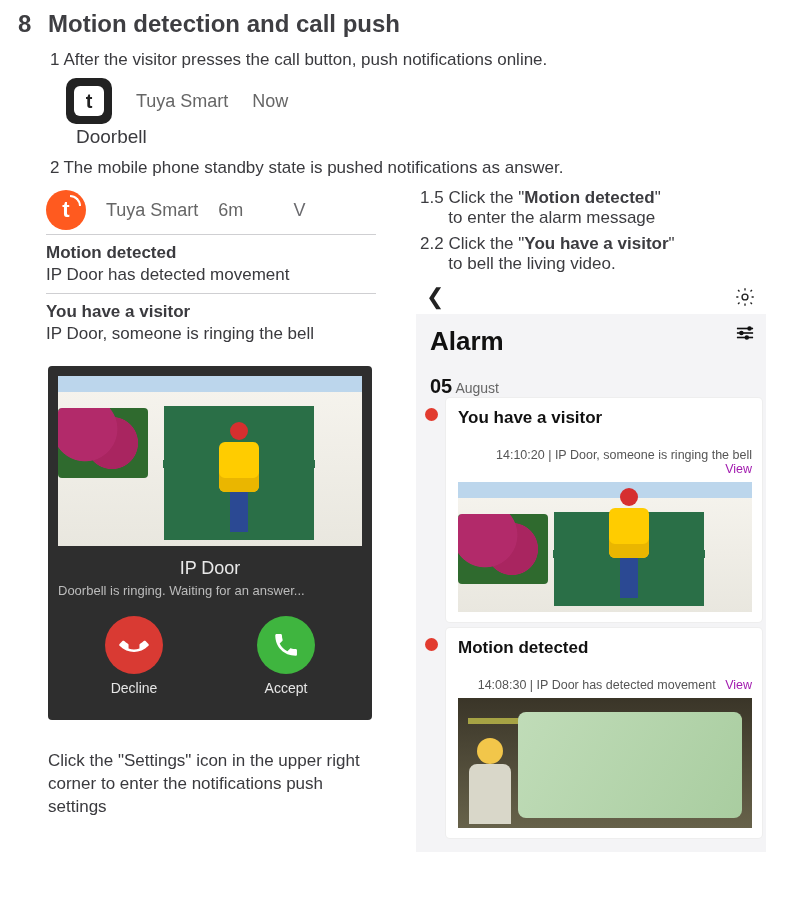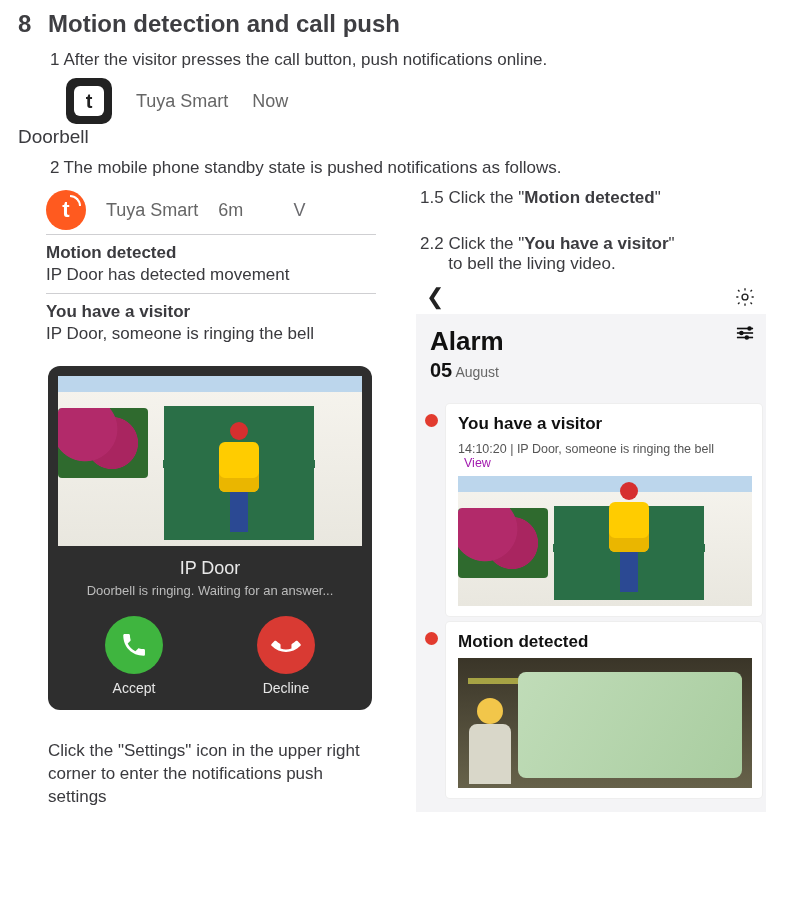--- a/index.html
+++ b/index.html
@@ -11,82 +11,82 @@
   .step .sn { margin-right:4px; }
 
   .row { display:flex; gap:18px; }
 
   
   .notif-line { display:flex; align-items:center; gap:24px; margin-left:48px; margin-top:8px; }
   .tuya-icon-sq { width:46px; height:46px; border-radius:10px; background:#222; display:flex; align-items:center; justify-content:center; }
   .tuya-glyph-sq { width:30px; height:30px; border-radius:6px; background:#fff; position:relative; display:flex; align-items:center; justify-content:center; }
   .tuya-t { color:#222; font-weight:800; font-size:20px; font-family: Arial; }
   .grey-label { color:#666; font-size:18px; }
-  .doorbell-label { font-size:19px; color:#3a3a3e; margin-top:2px; }
+  .doorbell-label { margin-left:58px; font-size:19px; color:#3a3a3e; margin-top:2px; }
 
   
   .notif-round-row { display:flex; align-items:center; gap:20px; margin:6px 0 4px 28px; }
   .tuya-round { width:40px; height:40px; border-radius:50%; background:#ff5a1f; display:flex; align-items:center; justify-content:center; position:relative; }
   .tuya-round .tt { color:#fff; font-weight:800; font-size:22px; }
   .tuya-round::after{ content:""; position:absolute; top:5px; right:5px; width:9px; height:9px; border:2px solid #fff; border-left:none; border-bottom:none; border-top-right-radius:12px; }
   .v { color:#6a6a6e; font-size:18px; margin-left:30px; }
 
   .notif-card { border-top:1px solid #cfcfd2; padding:8px 0 8px 0; margin-left:28px; width:330px; }
   .notif-title { font-weight:700; font-size:17px; color:#3b3b3f; }
   .notif-body { font-size:17px; color:#3a3a3e; margin-top:2px; }
 
   .col-left { width:380px; }
   .col-right { width:360px; }
 
   .sub { font-size:17px; color:#3c3c40; margin:4px 0 6px 4px; }
   .sub b { font-weight:700; }
 
   
-  .calling { width:324px; background:#2e2e2e; border-radius:12px; margin-left:30px; margin-top:14px; padding:10px 10px 14px; color:#e6e6e6; font-size:13px; }
+  .calling { width:324px; background:#2e2e2e; border-radius:4px; margin-left:30px; margin-top:14px; padding:10px 10px 24px; color:#e6e6e6; font-size:13px; }
   .camera-img { width:100%; height:170px; background:#d9d9d9; position:relative; overflow:hidden; }
   .wall { position:absolute; inset:0; background:linear-gradient(#f6f4ee,#e9e7df); }
   .sky-band{ position:absolute; left:0; right:0; top:0; height:16px; background:#bcd6ec;}
   .flowers { position:absolute; left:0; top:32px; width:90px; height:70px; background:radial-gradient(circle at 30% 30%, #b22a6a 0 40%, transparent 41%), radial-gradient(circle at 60% 50%, #a92560 0 40%, transparent 41%), #2f6a2e; border-radius:4px; }
   .gate { position:absolute; right:48px; top:30px; bottom:6px; width:150px; background:repeating-linear-gradient(90deg, #2a6f47 0 6px, rgba(0,0,0,0) 6px 14px), linear-gradient(#2a6f47,#2a6f47); background-blend-mode:normal; border:4px solid #2a6f47; display:flex; justify-content:center; }
   .gate::after{ content:""; position:absolute; left:-5px; right:-5px; top:40%; height:8px; background:#2a6f47;}
   .courier { position:absolute; right:96px; bottom:4px; width:54px; height:120px; }
   .head { width:18px; height:18px; border-radius:50%; background:#d62f2f; margin:0 auto; }
   .torso { width:40px; height:50px; background:#ffcc00; border-radius:6px; margin:2px auto 0; box-shadow: inset 0 -14px 0 #eab600; }
   .legs { width:18px; height:40px; background:#2b4993; margin:0 auto; }
   .calling-title { text-align:center; font-size:18px; color:#e9e9e9; margin:12px 0 4px; }
-  .calling-sub { text-align:center; color:#bcbcbc; font-size:13px; }
+  .calling-sub { color:#bcbcbc; font-size:13px; }
   .btn-row { display:flex; justify-content:space-around; margin-top:18px; }
   .call-btn { text-align:center; font-size:14px; color:#e6e6e6; }
   .circle { width:58px; height:58px; border-radius:50%; display:flex; align-items:center; justify-content:center; margin:0 auto 6px; }
   .decline .circle { background:#d93a33; }
   .accept  .circle { background:#3fb53f; }
   .phone-svg { width:28px; height:28px; fill:#fff; }
   .decline .phone-svg { transform: rotate(-45deg); }
 
   .hint { font-size:17px; color:#3a3a3e; margin:30px 0 0 30px; width:320px; line-height:1.35; }
 
   
   .alarm-shell { width:350px; background:#fff; margin-top:6px; }
   .alarm-top { display:flex; align-items:center; justify-content:space-between; padding:4px 10px; }
   .back-ic { font-size:22px; color:#222; }
   .gear { width:22px; height:22px; }
   .gear svg { width:22px; height:22px; stroke:#222; fill:none; stroke-width:1.5; }
   .alarm-body { background:#f4f4f6; padding:6px 0 8px 0; }
   .alarm-head { display:flex; justify-content:space-between; align-items:flex-start; padding:6px 12px 2px 14px;text-align:center; }
   .alarm-h1 { font-size:26px; font-weight:800; color:#111; }
   .list-ic svg{ width:18px; height:14px; stroke:#111; stroke-width:1.8; }
-  .alarm-date { padding:0 14px 22px; font-size:14px; color:#666; }
+  .alarm-date { padding:0 14px 0; font-size:14px; color:#666;margin-top:16px; }
   .alarm-date b { font-size:20px; color:#111; font-weight:700; }
 
   .alarm-item { display:flex; gap:8px; padding:0 4px 6px 8px; }
   .dot-col { width:14px; display:flex; flex-direction:column; align-items:center; }
   .dot { width:13px; height:13px; border-radius:50%; background:#e23b2f; margin-top:10px; }
   .alarm-card { flex:1; background:#fff; border-radius:4px; padding:10px 10px 10px 12px; box-shadow:0 0 0 1px #eee; }
   .alarm-card h4 { font-size:17px; font-weight:800; color:#111; }
-  .alarm-meta { font-size:12.5px; color:#555; margin-top:8px; }
+  .alarm-meta { font-size:12.5px; color:#555; margin-top:20px;text-align:right; }
   .alarm-meta .view { color:#a21caf; margin-left:6px; }
   .alarm-img { margin-top:6px; }
   .alarm-img .camera-img { height:130px; }
   .indoor { position:absolute; inset:0; background:linear-gradient(#3a3528,#67624a); }
   .indoor .glass { position:absolute; top:14px; bottom:10px; left:60px; right:10px; background:linear-gradient(120deg,#c0dcb8,#a9cda0); border-radius:8px; }
   .indoor .strip { position:absolute; top:20px; left:10px; right:10px; height:6px; background:#d2cf4f; opacity:.7;}
   .indoor .person { position:absolute; left:6px; bottom:0; width:52px; height:90px;}
   .indoor .phead { width:26px; height:26px; border-radius:50%; background:#f2c64a; margin:0 auto;}
   .indoor .pbody { width:42px; height:60px; background:#d9d7c9; border-radius:8px 8px 0 0; margin:0 auto;}
 </style>
@@ -107,21 +107,21 @@
       <div class="tuya-glyph-sq">
           <span class="tuya-t">t</span>
         </div>
     </div>
     <span class="grey-label">Tuya Smart</span>
     <span class="grey-label">Now</span>
   </div>
   <div class="doorbell-label">Doorbell</div>
 
   <div class="step" style="margin-top:10px">
-    <span class="sn">2</span><span>The mobile phone standby state is pushed notifications  as follows.</span>
+    <span class="sn">2</span><span>The mobile phone standby state is pushed notifications  as answer.</span>
   </div>
 
   <div class="row">
 
     <div class="col-left">
       <div class="notif-round-row">
         <div class="tuya-round">
             <span class="tt">t</span>
           </div>
         <span class="grey-label">Tuya Smart</span>
@@ -146,47 +146,47 @@
           <div class="gate"></div>
           <div class="courier">
               <div class="head"></div>
               <div class="torso"></div>
               <div class="legs"></div>
             </div>
         </div>
         <div class="calling-title">IP Door</div>
         <div class="calling-sub">Doorbell is ringing. Waiting for an answer...</div>
         <div class="btn-row">
+          <div class="call-btn decline">
+            <div class="circle">
+                <svg class="phone-svg" viewBox="0 0 24 24">
+                  <path d="M6.6 10.8c1.5 3 3.6 5.1 6.6 6.6l2.2-2.2c.3-.3.7-.4 1.1-.3 1.2.4 2.5.6 3.8.6.6 0 1.1.5 1.1 1.1v3.5c0 .6-.5 1.1-1.1 1.1C10.2 21.2 2.8 13.8 2.8 3.7c0-.6.5-1.1 1.1-1.1h3.5c.6 0 1.1.5 1.1 1.1 0 1.3.2 2.6.6 3.8.1.4 0 .8-.3 1.1L6.6 10.8z"></path>
+                </svg>
+              </div>
+            <span>Decline</span>
+          </div>
           <div class="call-btn accept">
             <div class="circle">
                 <svg class="phone-svg" viewBox="0 0 24 24">
                   <path d="M6.6 10.8c1.5 3 3.6 5.1 6.6 6.6l2.2-2.2c.3-.3.7-.4 1.1-.3 1.2.4 2.5.6 3.8.6.6 0 1.1.5 1.1 1.1v3.5c0 .6-.5 1.1-1.1 1.1C10.2 21.2 2.8 13.8 2.8 3.7c0-.6.5-1.1 1.1-1.1h3.5c.6 0 1.1.5 1.1 1.1 0 1.3.2 2.6.6 3.8.1.4 0 .8-.3 1.1L6.6 10.8z"></path>
                 </svg>
               </div>
             <span>Accept</span>
           </div>
-          <div class="call-btn decline">
-            <div class="circle">
-                <svg class="phone-svg" viewBox="0 0 24 24">
-                  <path d="M6.6 10.8c1.5 3 3.6 5.1 6.6 6.6l2.2-2.2c.3-.3.7-.4 1.1-.3 1.2.4 2.5.6 3.8.6.6 0 1.1.5 1.1 1.1v3.5c0 .6-.5 1.1-1.1 1.1C10.2 21.2 2.8 13.8 2.8 3.7c0-.6.5-1.1 1.1-1.1h3.5c.6 0 1.1.5 1.1 1.1 0 1.3.2 2.6.6 3.8.1.4 0 .8-.3 1.1L6.6 10.8z"></path>
-                </svg>
-              </div>
-            <span>Decline</span>
-          </div>
         </div>
       </div>
 
       <div class="hint">Click the "Settings" icon in the upper right corner to enter the notifications push settings</div>
     </div>
 
     <div class="col-right">
       <div class="sub">
         <span>1.5</span>
         <span>Click the "</span><b>Motion detected</b><span>"</span><br>
-        &nbsp;&nbsp;&nbsp;&nbsp;&nbsp;&nbsp;
+        &nbsp;&nbsp;&nbsp;&nbsp;&nbsp;&nbsp;<span>to enter the alarm message</span>
       </div>
       <div class="sub">
         <span>2.2</span>
         <span>Click the "</span><b>You have a visitor</b><span>"</span><br>
         &nbsp;&nbsp;&nbsp;&nbsp;&nbsp;&nbsp;<span>to bell the living video.</span>
       </div>
 
       <div class="alarm-shell">
         <div class="alarm-top">
           <span class="back-ic">❮</span>
@@ -241,20 +241,24 @@
                 </div>
             </div>
           </div>
 
           <div class="alarm-item">
             <div class="dot-col">
                 <div class="dot"></div>
               </div>
             <div class="alarm-card">
               <h4>Motion detected</h4>
+              <div class="alarm-meta">
+                <span>14:08:30</span> | <span>IP Door has detected movement</span>
+                <span class="view">View</span>
+              </div>
               <div class="alarm-img">
                   <div class="camera-img">
                 <div class="indoor">
                       <div class="strip"></div>
                       <div class="glass"></div>
                   <div class="person">
                         <div class="phead"></div>
                         <div class="pbody"></div>
                       </div>
                 </div>

